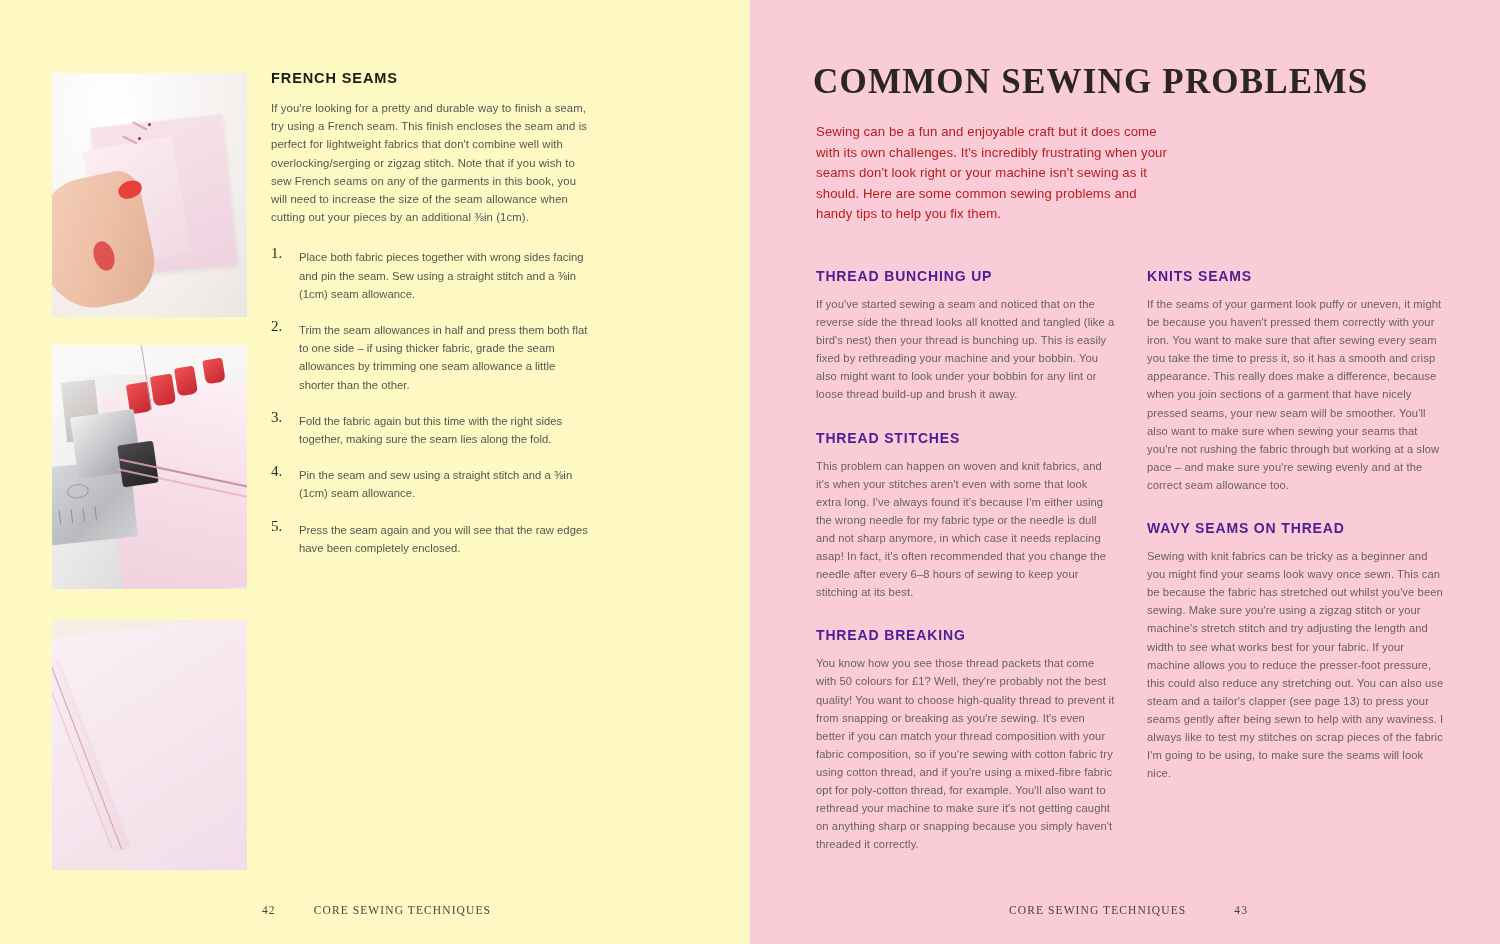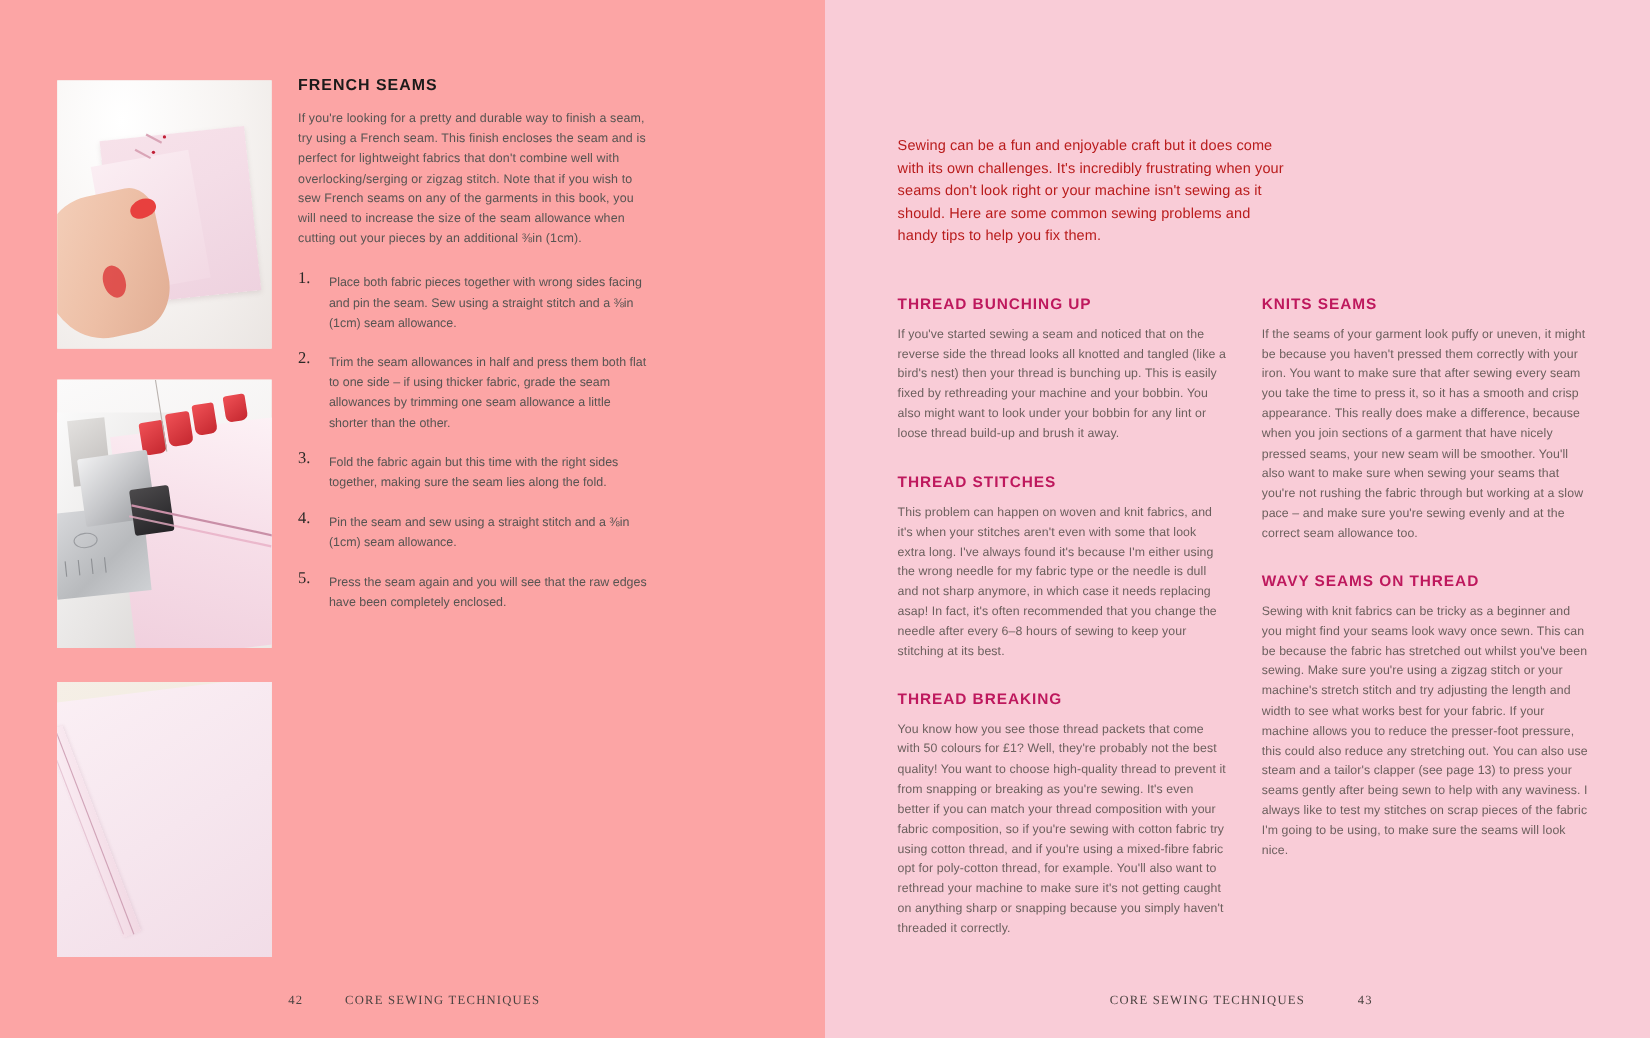--- a/index.html
+++ b/index.html
@@ -258,21 +258,21 @@
     display: flex;
     gap: 32px;
   }
   .col { width: 299px; }
 
   .col h3 {
     font-family: "Liberation Sans", sans-serif;
     font-size: 14px;
     font-weight: bold;
     letter-spacing: 0.85px;
-    color: #be185d;
+    color: #4c1d95;
     margin-bottom: 11px;
   }
   .col .block { margin-bottom: 26px; }
   .col p {
     font-family: "Liberation Sans", sans-serif;
     font-size: 11.2px;
     line-height: 18.1px;
     color: #6b5f5d;
     letter-spacing: 0.1px;
   }
@@ -292,21 +292,21 @@
   #footer-right { right: 252px; }
   .footer .folio { font-size: 11.5px; margin-left: 10px; }
   #footer-left .folio { margin-right: 38px; }
   #footer-right .folio { margin-left: 48px; }
 </style>
 </head>
 <body>
 
 <div id="spread">
 
-  <div id="left-page" style="background: #fca5a5;">
+  <div id="left-page" style="background: #fef9c3;">
 
     <div class="photo" id="photo-1">
       <div class="photo-inner">
         <div class="p1-bg"></div>
         <div class="p1-fabric"></div>
         <div class="p1-fabric2"></div>
         <div class="p1-pinline" style="left:80px; top:52px;"></div>
         <div class="p1-pinline" style="left:70px; top:66px;"></div>
         <div class="p1-pin" style="left:96px; top:50px;"></div>
         <div class="p1-pin" style="left:86px; top:64px;"></div>
@@ -380,20 +380,21 @@
     </div>
 
     <div class="footer" id="footer-left">
       <span class="folio">42</span>
       <span>CORE SEWING TECHNIQUES</span>
     </div>
   </div>
 
   <div id="right-page" style="background: rgb(249, 204, 215);">
 
+    <h1 id="page-title">COMMON SEWING PROBLEMS</h1>
 
     <p id="intro">Sewing can be a fun and enjoyable craft but it does come with its own challenges. It's incredibly frustrating when your seams don't look right or your machine isn't sewing as it should. Here are some common sewing problems and handy tips to help you fix them.</p>
 
     <div id="columns">
 
       <div class="col">
         <div class="block">
           <h3>THREAD BUNCHING UP</h3>
           <p>If you've started sewing a seam and noticed that on the reverse side the thread looks all knotted and tangled (like a bird's nest) then your thread is bunching up. This is easily fixed by rethreading your machine and your bobbin. You also might want to look under your bobbin for any lint or loose thread build-up and brush it away.</p>
         </div>

